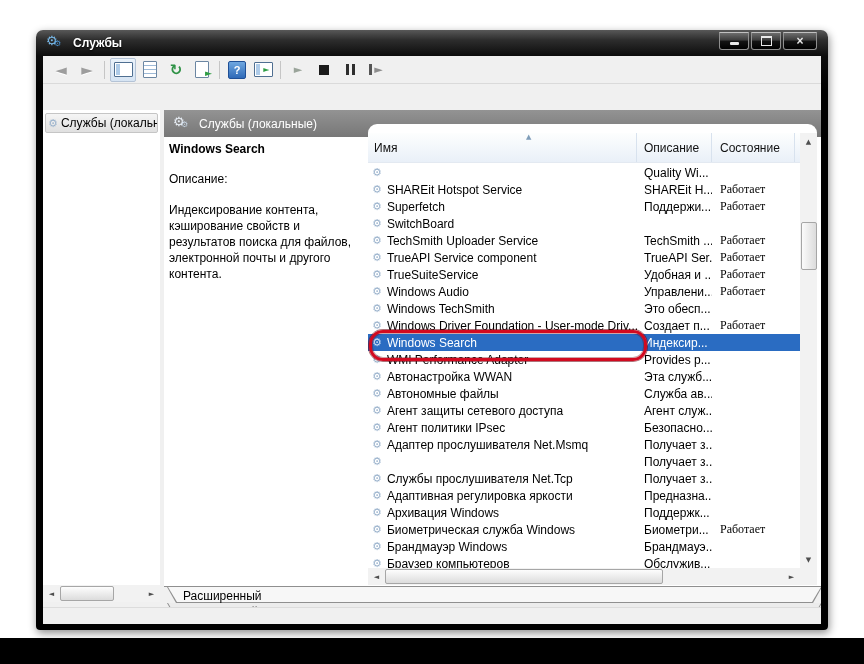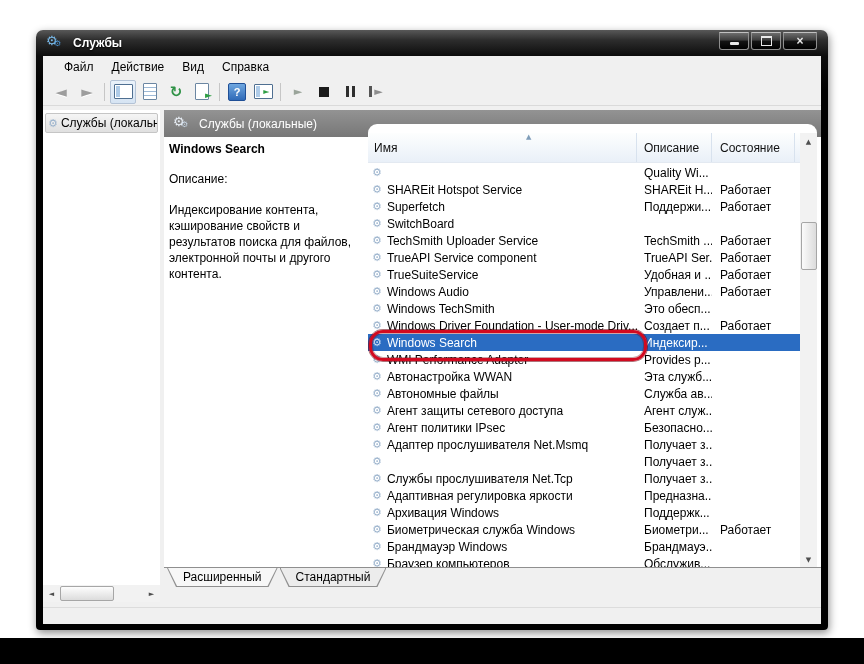--- a/index.html
+++ b/index.html
@@ -89,39 +89,39 @@
   .hcell{display:flex;align-items:center;padding-left:6px;border-right:1px solid #d8e2ee;box-sizing:border-box;}
   .hcell.c-name{width:269px;position:relative;}
   .hcell.c-desc{width:75px;padding-left:7px;}
   .hcell.c-state{width:83px;padding-left:8px;}
   .sort-arrow{position:absolute;left:158px;top:0px;font-size:7px;color:#7f9db9;font-family:"DejaVu Sans",sans-serif;}
   .rows{position:absolute;left:0;top:40px;width:432px;height:404px;overflow:hidden;}
   .row{height:17px;display:flex;align-items:center;font-size:12px;color:#000;white-space:nowrap;}
   .row .cname{width:265px;padding-left:4px;display:flex;align-items:center;gap:5px;overflow:hidden;flex:none;}
   .row .gear{font-size:11px;color:#9ab2cc;flex:none;font-family:"DejaVu Sans",sans-serif;}
   .row .cdesc{width:68px;padding-left:7px;overflow:hidden;flex:none;}
-  .row .cstate{width:80px;padding-left:8px;overflow:hidden;flex:none;}
+  .row .cstate{width:80px;padding-left:8px;overflow:hidden;flex:none;font-family:Liberation Serif, serif;}
   .row.selected{background:#2a6cc2;color:#fff;}
   .row.selected .gear{color:#cfe0f5;}
   .annotation{position:absolute;left:1px;top:206px;width:272px;height:25px;border:3px solid #d2randomize;
               pointer-events:none;}
   .annotation{border:3px solid #d20a20;border-radius:14px;
               box-shadow:0 0 0 1px rgba(110,0,12,.55), inset 0 0 0 1px rgba(110,0,12,.35);}
   .vscroll{position:absolute;right:0;top:9px;width:17px;height:435px;background:#f2f2f2;}
   .vscroll .up{position:absolute;top:0;left:0;}
   .vscroll .down{position:absolute;bottom:0;left:0;}
   .vthumb{position:absolute;left:1px;top:89px;width:14px;height:46px;border:1px solid #a6a6a6;border-radius:2px;
           background:linear-gradient(90deg,#fbfbfb,#dcdcdc);}
   .list-hscroll{position:absolute;left:0;bottom:0;width:432px;}
   .list-hscroll .sb-thumb{width:276px;margin-left:0;}
   .corner{position:absolute;right:0;bottom:0;width:17px;height:17px;background:#f2f2f2;}
 
   
-  .tabbar{position:absolute;left:121px;top:511px;width:657px;height:21px;background:#f0f0f0;
-          border-top:1px solid #8f8f8f;display:flex;padding-left:3px;}
+  .tabbar{position:absolute;left:121px;top:530px;width:657px;height:21px;background:#f0f0f0;
+          border-top:1px solid #8f8f8f;display:flex;padding-left:3px;flex-direction:column;}
   .tab{position:relative;height:19px;margin-right:2px;}
   .tab .shape{position:absolute;inset:0;background:#8f8f8f;
               clip-path:polygon(0 0,100% 0,calc(100% - 9px) 100%,9px 100%);}
   .tab .face{position:absolute;left:1px;right:1px;top:0;bottom:1px;background:#f7f7f7;
              clip-path:polygon(0 0,100% 0,calc(100% - 9px) 100%,9px 100%);}
   .tab.inactive .face{background:#ececec;}
   .tab .lbl{position:relative;display:block;padding:2px 16px 0 16px;font-size:12px;color:#000;}
   .statusbar{position:absolute;left:0;top:551px;width:778px;height:17px;background:#f0f0f0;border-top:1px solid #dcdcdc;}
 </style>
 </head>
@@ -145,26 +145,20 @@
           <span class="glyph-max"></span>
         </span>
       <span class="ctrl close">
           <span class="glyph-close">×</span>
         </span>
     </span>
   </div>
 
   <div class="client">
 
-    <div class="menubar" id="menubar">
-        <span class="menu-item">Файл</span>
-        <span class="menu-item">Действие</span>
-        <span class="menu-item">Вид</span>
-        <span class="menu-item">Справка</span>
-      </div>
 
     <div class="toolbar" id="toolbar">
         <span class="tbtn">
           <span class="nav-glyph">◄</span>
         </span>
         <span class="tbtn">
           <span class="nav-glyph">►</span>
         </span>
         <span class="tsep"></span>
         <span class="tbtn pressed">

